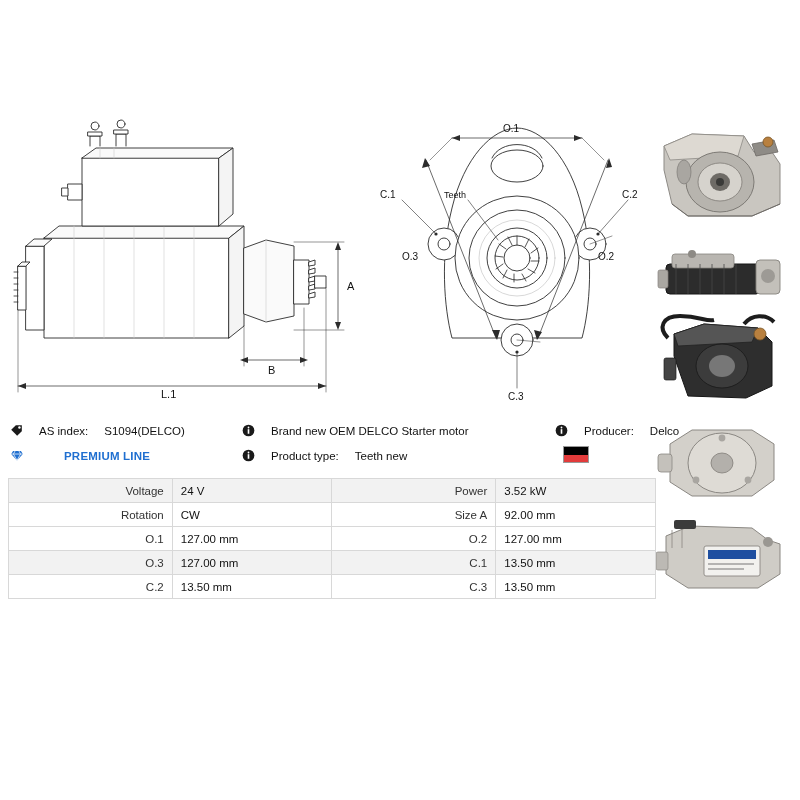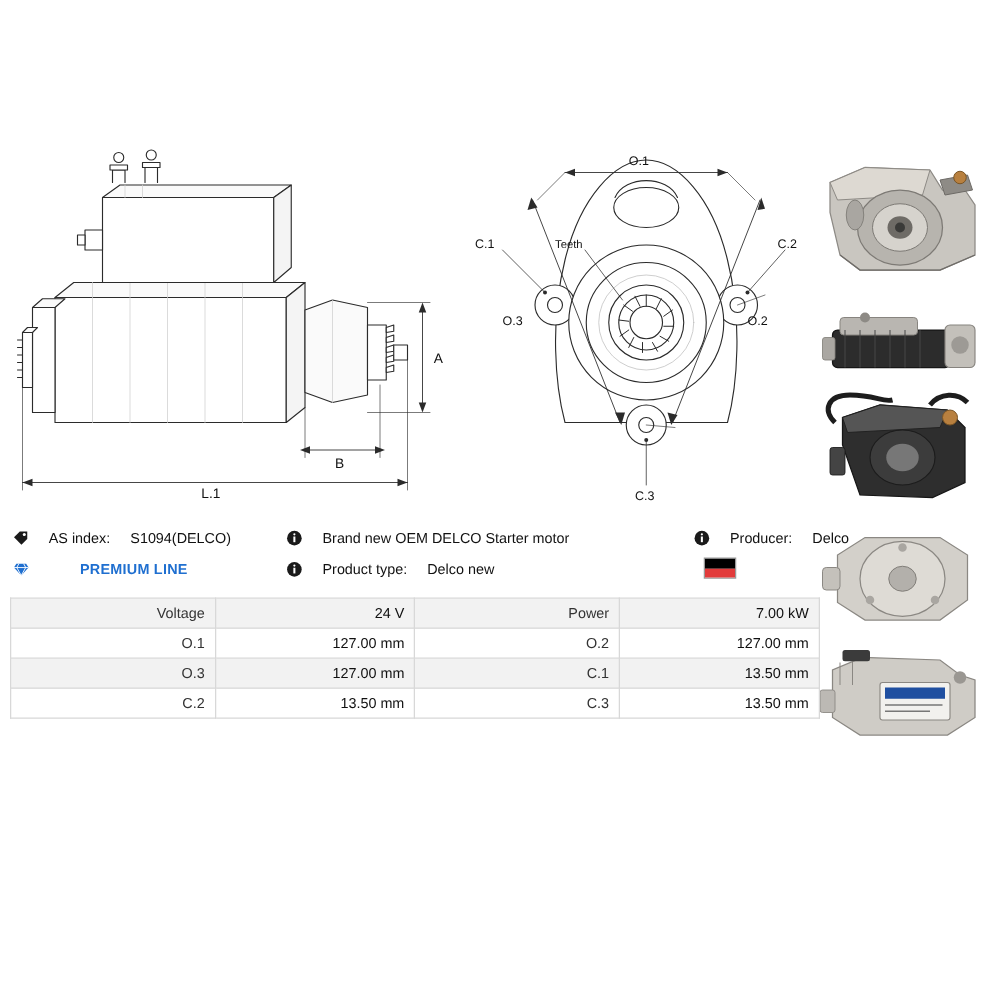--- a/index.html
+++ b/index.html
@@ -53,21 +53,21 @@
   #inforow2 { top: 449px; }
 
   .infocell {
     position: absolute;
     display: flex;
     align-items: center;
     gap: 16px;
     white-space: nowrap;
   }
   .col1 { left: 0px; }
-  .col2 { left: 219px; }
+  .col2 { left: 232px; }
   .col3 { left: 545px; }
 
   .tag-icon svg, .info-icon svg, .gem-icon svg { display:block; }
   .premium {
     color: #1f6fd0;
     font-weight: bold;
     font-size: 11.5px;
     letter-spacing: .2px;
     padding-left: 24px;
   }
@@ -91,21 +91,21 @@
     font-size: 11.5px;
     color: #222;
   }
   table.spec td {
     border: 1px solid #d8d8d8;
     height: 24px;
     padding: 3px 8px;
     vertical-align: middle;
   }
   td.lbl { text-align: right; color: #333; width: 162px; }
-  td.val { text-align: right; color: #111; width: 158px; }
+  td.val { color: #111; width: 158px; }
   tr.shade td { background: #f2f2f2; }
   tr.plain td { background: #ffffff; }
   td.tall { height: 34px; line-height: 13px; }
 
   .draw-svg { display: block; }
 </style>
 </head>
 <body>
 
 <div id="page">
@@ -379,36 +379,42 @@
 
     <div class="infocell col2">
       <span class="info-icon">
         <svg width="13" height="13" viewBox="0 0 16 16">
           <circle cx="8" cy="8" r="7.2" fill="#1a1a1a"></circle>
           <circle cx="8" cy="4.3" r="1.1" fill="#ffffff"></circle>
           <rect x="7" y="6.4" width="2" height="5.6" fill="#ffffff"></rect>
         </svg>
       </span>
       <span>Product type:</span>
-      <span class="bold">Delco new</span>
+      <span class="bold">Teeth new</span>
     </div>
   </div>
 
   <div class="flagbox">
     <div class="flag-top"></div>
     <div class="flag-bot"></div>
   </div>
 
   <table class="spec">
     <tbody>
       <tr class="shade">
         <td class="lbl">Voltage</td>
         <td class="val">24 V</td>
         <td class="lbl">Power</td>
-        <td class="val">7.00 kW</td>
+        <td class="val">3.52 kW</td>
+      </tr>
+      <tr class="plain">
+        <td class="lbl">Rotation</td>
+        <td class="val">CW</td>
+        <td class="lbl">Size A</td>
+        <td class="val">92.00 mm</td>
       </tr>
       <tr class="plain">
         <td class="lbl">O.1</td>
         <td class="val">127.00 mm</td>
         <td class="lbl">O.2</td>
         <td class="val">127.00 mm</td>
       </tr>
       <tr class="shade">
         <td class="lbl">O.3</td>
         <td class="val">127.00 mm</td>

